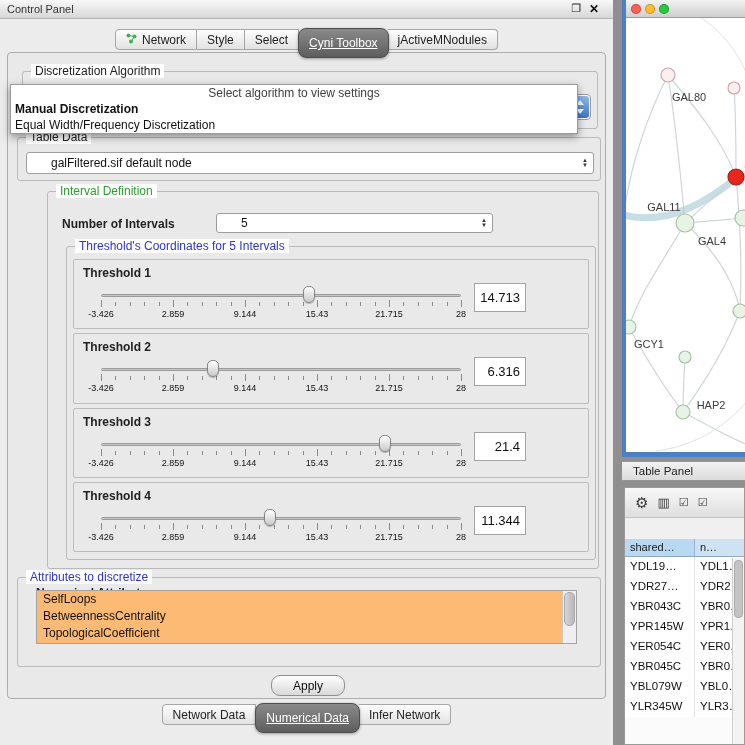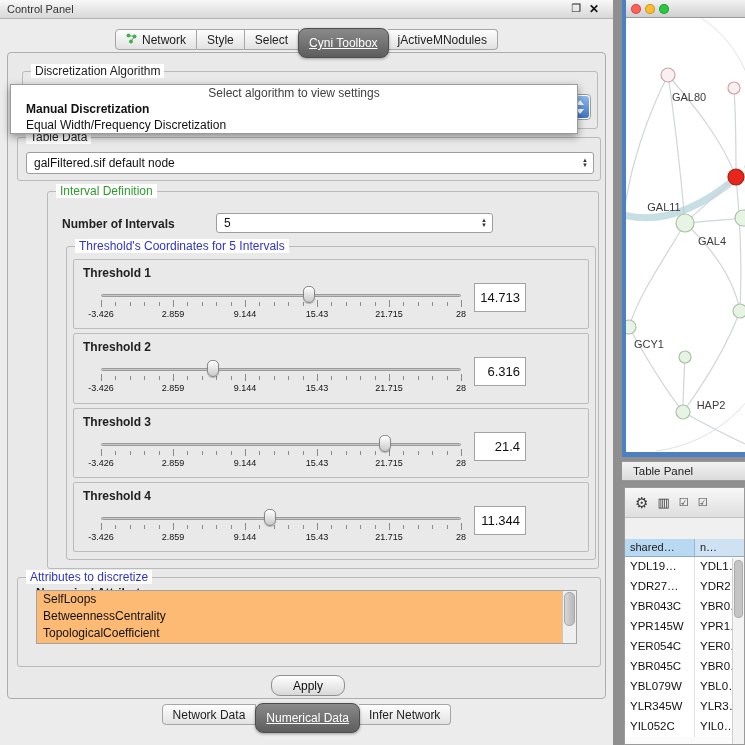--- a/index.html
+++ b/index.html
@@ -46,21 +46,21 @@
     background:#fff; border:1px solid #9a9a9a; border-radius:4px; }
   .aqua-stepper { position:absolute; right:1px; top:1px; width:18px; height:22px;
     background:linear-gradient(#8fbcec,#3d74c2); border-radius:3px; }
   .aqua-stepper::before, .aqua-stepper::after { content:""; position:absolute; left:5px;
     border-left:4px solid transparent; border-right:4px solid transparent; }
   .aqua-stepper::before { top:4px; border-bottom:5px solid #fff; }
   .aqua-stepper::after { bottom:4px; border-top:5px solid #fff; }
 
   #td-group { left:9px; top:84px; width:584px; height:44px; }
   .combo { background:#fff; border:1px solid #9e9e9e; border-radius:3px; position:relative;
-    display:flex; align-items:center; font-size:12px; color:#111; padding-left:7px; }
+    display:flex; align-items:center; font-size:12px; color:#111; padding-left:24px; }
   #td-combo { position:absolute; left:8px; top:14px; width:568px; height:22px; }
   .combo-arrows { position:absolute; right:5px; top:50%; transform:translateY(-50%);
     display:flex; flex-direction:column; align-items:center; }
   .combo-arrows span { font-size:6px; line-height:5px; color:#333; }
 
   #interval-group { left:39px; top:138px; width:552px; height:378px; }
   #num-label { position:absolute; left:14px; top:25px; font-weight:bold; font-size:12px; }
   #num-combo { position:absolute; left:168px; top:21px; width:277px; height:20px; }
 
   #thr-group { left:10px; top:54px; width:530px; height:314px;margin-left:8px; }
@@ -132,21 +132,21 @@
   .tr .c1 { flex:1; }
   .tp-scrollbar { position:absolute; right:0; top:70px; bottom:0; width:12px;
     background:#f3f3f3; border-left:1px solid #cfcfcf; }
   .tp-thumb { position:absolute; top:2px; left:1px; width:9px; height:58px;
     background:#c4c4c4; border:1px solid #ababab; border-radius:4px; }
 
   
   #algo-popup { position:absolute; left:10px; top:84px; width:568px; height:50px;
     background:#fff; border:1px solid #9b9b9b; box-shadow:0 3px 8px rgba(0,0,0,.4); z-index:200; }
   .popup-placeholder { text-align:center; color:#404040; font-size:12px; line-height:15px; padding-top:1px; }
-  .popup-item { font-size:12px; line-height:16px; padding-left:15px; color:#111; white-space:nowrap; }
+  .popup-item { font-size:12px; line-height:16px; padding-left:4px; color:#111; white-space:nowrap; }
   .popup-item.bold { font-weight:bold; }
 </style>
 </head>
 <body>
 
 <div id="control-panel">
   <div class="titlebar">
     <span class="tb-title">Control Panel</span>
     <span class="tb-float">❐</span>
     <span class="tb-close">✕</span>
@@ -512,21 +512,17 @@
         <div class="td c1">YBR0…</div>
       </div>
       <div class="tr">
         <div class="td c0">YBL079W</div>
         <div class="td c1">YBL0…</div>
       </div>
       <div class="tr">
         <div class="td c0">YLR345W</div>
         <div class="td c1">YLR3…</div>
       </div>
-      <div class="tr">
-        <div class="td c0">YIL052C</div>
-        <div class="td c1">YIL0…</div>
-      </div>
     </div>
   <div class="tp-scrollbar">
     <div class="tp-thumb"></div>
   </div>
 </div>
 
 </body></html>

